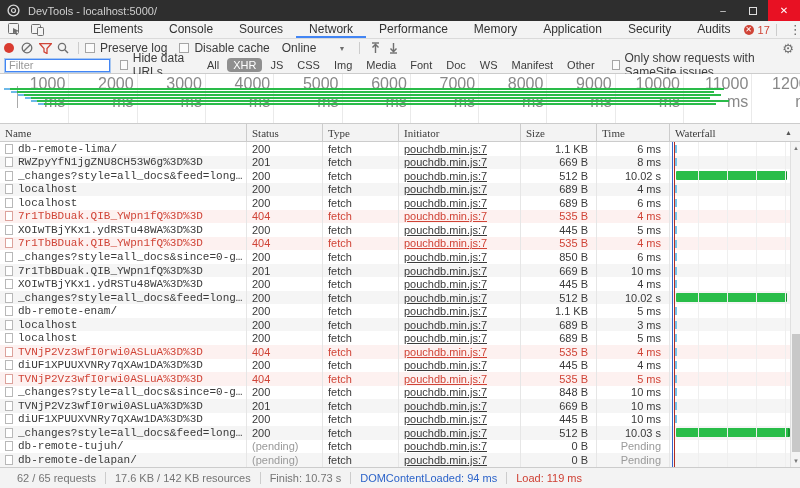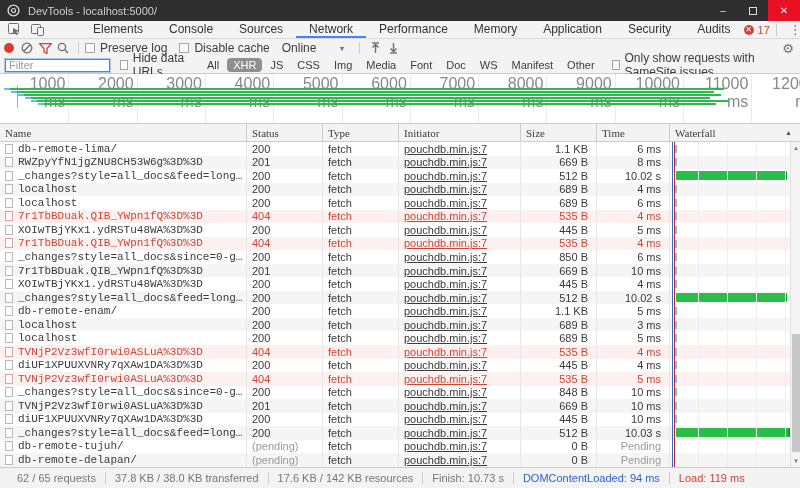--- a/index.html
+++ b/index.html
@@ -673,20 +673,19 @@
     </div>
 
   <div class="sbar">
     <div class="arr" style="top:1px;">▲</div>
     <div class="thumb"></div>
     <div class="arr" style="bottom:1px;">▼</div>
   </div>
 
   <div class="statusbar">
     <span class="sb-item">62 / 65 requests</span>
-    <span class="sb-item">37.8 KB / 38.0 KB transferred</span>
     <span class="sb-item">17.6 KB / 142 KB resources</span>
     <span class="sb-item">Finish: 10.73 s</span>
     <span class="sb-item blue">DOMContentLoaded: 94 ms</span>
     <span class="sb-item red">Load: 119 ms</span>
   </div>
 
 </div>
 
 </body></html>

